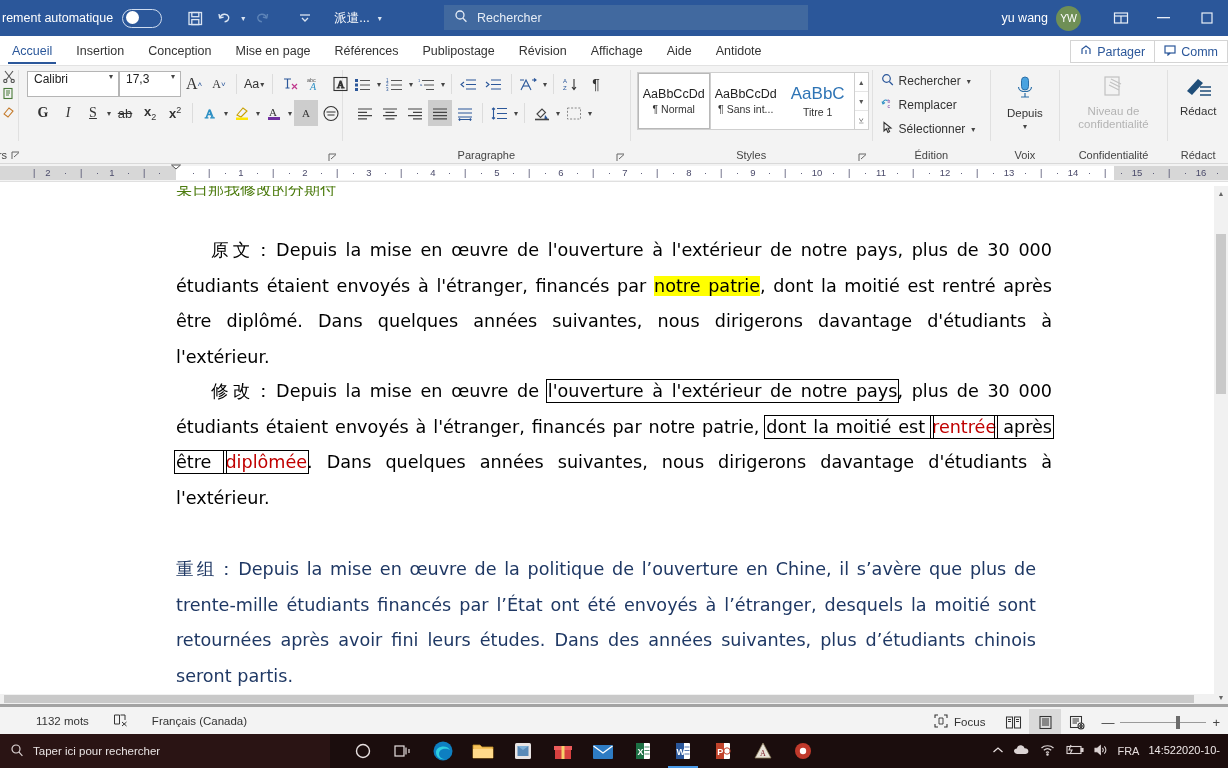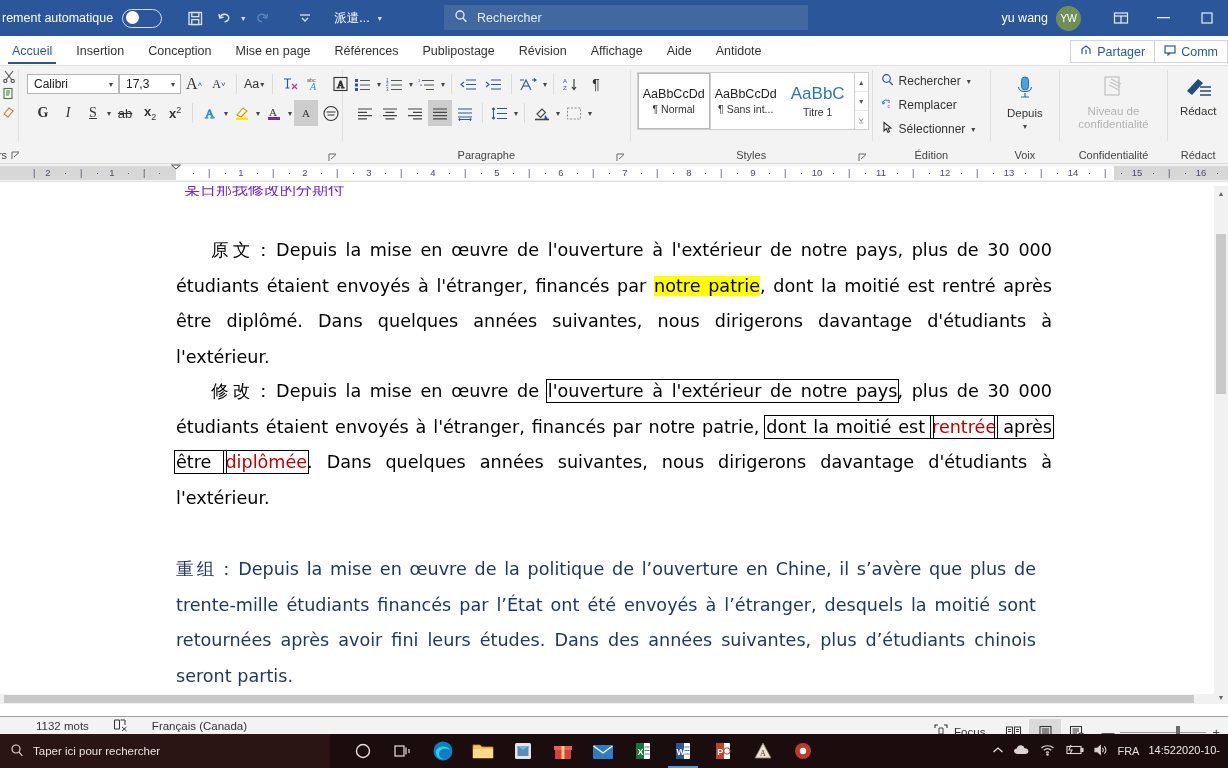--- a/index.html
+++ b/index.html
@@ -93,22 +93,22 @@
   .rows { display: flex; flex-direction: column; gap: 3px; }
   .row { display: flex; align-items: center; gap: 1px; }
   .ic {
     height: 26px; min-width: 24px; display: flex; align-items: center; justify-content: center;
     padding: 0 2px; color: #2b579a;
   }
   .ic.sq { width: 24px; }
   .ic.selected { background: #cdcdcd; }
   .caret { font-size: 8px; color: #444; padding: 0 1px; }
   .txtfield {
-    height: 20px; border: 1px solid #b5b5b5; background: #fff; display: flex;
-    align-items: center; padding: 0 4px 0 6px; font-size: 12px; color: #222;
+    height: 26px; border: 1px solid #b5b5b5; background: #fff; display: flex;
+    align-items: flex-start; padding: 0 4px 0 6px; font-size: 12px; color: #222;
     justify-content: space-between;
   }
   .vsep { width: 1px; height: 20px; background: #dcdcdc; margin: 0 4px; }
 
   
   .bold-g { font-weight: bold; color: #333; font-size: 14px; font-family: "Liberation Serif", serif;}
   .ital-i { font-style: italic; color: #333; font-size: 14px; font-family: "Liberation Serif", serif;}
   .und-s { color: #333; font-size: 14px; text-decoration: underline; font-family: "Liberation Serif", serif;}
   .strike { color: #333; font-size: 13px; text-decoration: line-through; }
   .subsc { color: #333; font-size: 13px; }
@@ -168,22 +168,22 @@
     position: absolute; left: 170px; top: 0px; width: 11px; height: 18px;
   }
 
   
   .docarea {
     position: absolute; left: 0; top: 186px; right: 0; bottom: 64px;
     background: #ffffff; overflow: hidden;
   }
   .page { position: relative; width: 1228px; }
   .clip-head {
-    position: absolute; left: 184px; top: -6px; height: 16px; overflow: hidden;
-    color: #6d28d9; font-size: 16px; font-family: "DejaVu Sans", sans-serif;
+    position: absolute; left: 176px; top: -6px; height: 16px; overflow: hidden;
+    color: #4d7c0f; font-size: 16px; font-family: "DejaVu Sans", sans-serif;
     white-space: nowrap;
   }
   .para {
     font-family: "DejaVu Sans", sans-serif;
     font-size: 17.6px; line-height: 35.6px; color: #000000;
     margin: 0 176px 0 176px; text-align: justify;
   }
   .para.p1 { position: absolute; top: 47px; left: 0; right: 0; }
   .para.p2 { position: absolute; top: 188px; left: 0; right: 0; }
   .para.p3 {
@@ -212,22 +212,22 @@
   }
   .hscroll {
     position: absolute; left: 0; right: 14px; bottom: 64px; height: 10px; background: #f1f1f1;
   }
   .hscroll .thumb {
     position: absolute; top: 1px; bottom: 1px; left: 4px; width: 1190px; background: #c9c9c9;
   }
 
   
   .statusbar {
-    position: absolute; left: 0; right: 0; bottom: 34px; height: 18px;
-    background: #f3f3f3; border-top: 1px solid #a3a3a3;
+    position: absolute; left: 0; right: 0; bottom: 34px; height: 30px;
+    background: #f3f3f3; border-top: 3px solid #a3a3a3;
     display: flex; align-items: center; font-size: 11.5px; color: #333; text-align: right;
   }
   .sb-item { display: flex; align-items: center; gap: 6px; padding: 0 12px; height: 30px; }
   .sb-right { position: absolute; right: 0; top: 0; height: 30px; display: flex; align-items: center; }
   .viewbtn {
     width: 32px; height: 26px; display: flex; align-items: center; justify-content: center;
     color: #333;
   }
   .viewbtn.active { background: #dadada; }
   .zoomslider {

